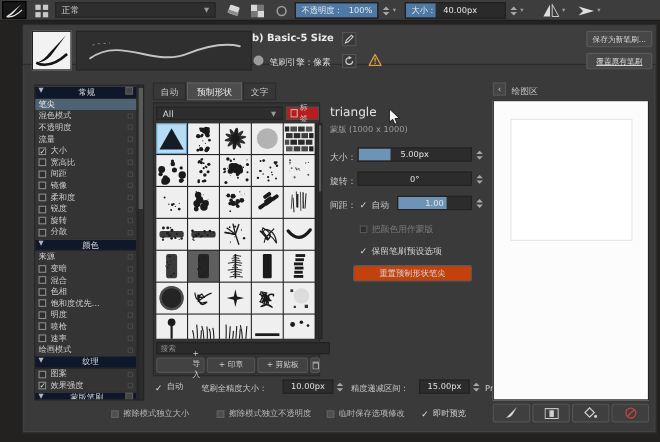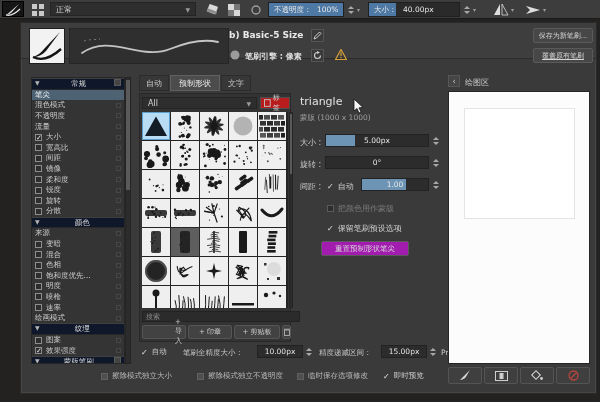--- a/index.html
+++ b/index.html
@@ -22,21 +22,21 @@
   .spin .dn{border-top:3px solid #a8a8a8;}
   .mini-arr{color:#9a9a9a;font-size:6px;}
 
   
   .dialog{left:20px;top:22px;width:577px;height:372px;background:#3a3a3a;border:1px solid #2a2a2a;box-shadow:0 0 0 1px #454545 inset;}
   .hdr{position:absolute;left:0;top:0;width:575px;height:36px;background:#3e3e3e;border-bottom:1px solid #2c2c2c;}
   .thumb{left:8px;top:5px;width:36px;height:36px;background:#f2f2f2;border:1px solid #1f1f1f;}
   .strokeprev{left:48px;top:5px;width:160px;height:36px;background:#2f2f2f;border:1px solid #262626;}
   .preset-name{left:208px;top:7px;font-size:9px;font-weight:bold;color:#e9e9e9;}
   .pencil-box,.reload-box{width:13px;height:13px;background:#3a3a3a;border:1px solid #555;color:#cfcfcf;font-size:8px;display:flex;align-items:center;justify-content:center;}
-  .engine-lbl{font-size:8px;color:#dddddd;font-weight:bold;}
+  .engine-lbl{font-size:8px;color:#dddddd;font-weight:normal;}
   .hbtn{left:512px;width:60px;height:15px;background:#474747;border:1px solid #5a5a5a;border-radius:2px;color:#d5d5d5;font-size:7px;display:flex;align-items:center;justify-content:center;white-space:nowrap;}
 
   
   .opts{left:10px;top:54px;width:94px;height:287px;background:#343434;border:1px solid #272727;overflow:hidden;}
   .opt-row{height:10.6px;display:flex;align-items:center;padding:0 3px;color:#cdcdcd;font-size:7.5px;white-space:nowrap;}
   .opt-row.sel{background:#4d6273;color:#f0f0f0;}
   .opt-row .lbl{overflow:hidden;}
   .opt-row .ri{margin-left:auto;width:5px;height:5px;border:1px solid #6a6a6a;opacity:.35;flex:none;}
   .opt-head{height:11.5px;display:flex;background:#0f172a;color:#d8d8d8;font-size:7.5px;padding:0 3px;border-top:1px solid #3f3f3f;border-bottom:1px solid #282828;}
   .opt-head .tri{font-size:6px;color:#b5b5b5;margin-right:4px;}
@@ -63,21 +63,21 @@
   
   .ts-name{left:279px;top:72px;font-size:11px;color:#e2e2e2;}
   .ts-mask{left:279px;top:90px;font-size:7.5px;color:#9d9d9d;}
   .srow-lbl{font-size:8px;color:#cccccc;white-space:nowrap;}
   .track{position:absolute;background:#2c2c2c;border:1px solid #222;height:13px;overflow:hidden;}
   .track .fill{position:absolute;left:0;top:0;bottom:0;background:#6d94b5;}
   .track .val{position:absolute;left:0;right:0;top:0;bottom:0;display:flex;align-items:center;justify-content:center;font-size:7.5px;color:#e6e6e6;}
   .ckrow{display:flex;align-items:center;font-size:8px;color:#cfcfcf;gap:4px;white-space:nowrap;}
   .ckrow.dim{color:#7a7a7a;}
   .checkmark{color:#e4e4e4;font-size:8px;}
-  .reset-btn{left:300px;top:218px;width:88px;height:15px;background:#a21caf;border:1px solid #5a5a5a;border-radius:2px;color:#d5d5d5;font-size:7.5px;display:flex;align-items:center;justify-content:center;}
+  .reset-btn{left:300px;top:218px;width:108px;height:15px;background:#c2410c;border:1px solid #5a5a5a;border-radius:2px;color:#d5d5d5;font-size:7.5px;display:flex;align-items:center;justify-content:center;}
 
   
   .pb-lbl{font-size:7.5px;color:#c8c8c8;white-space:nowrap;}
   .pb-box{background:#2c2c2c;border:1px solid #222;height:13px;display:flex;align-items:center;justify-content:center;font-size:7.5px;color:#e2e2e2;}
   .f-cb{width:7px;height:7px;background:#4f4f4f;border:1px solid #606060;flex:none;}
   .frow{display:flex;align-items:center;gap:4px;font-size:7.5px;color:#b9b9b9;white-space:nowrap;justify-content:space-between;}
 
   
   .sp-collapse{left:427px;top:52px;width:12px;height:12px;background:#454545;border:1px solid #565656;color:#c9c9c9;font-size:8px;display:flex;align-items:center;justify-content:center;}
   .sp-title{left:444px;top:54px;font-size:8px;color:#c9c9c9;}

